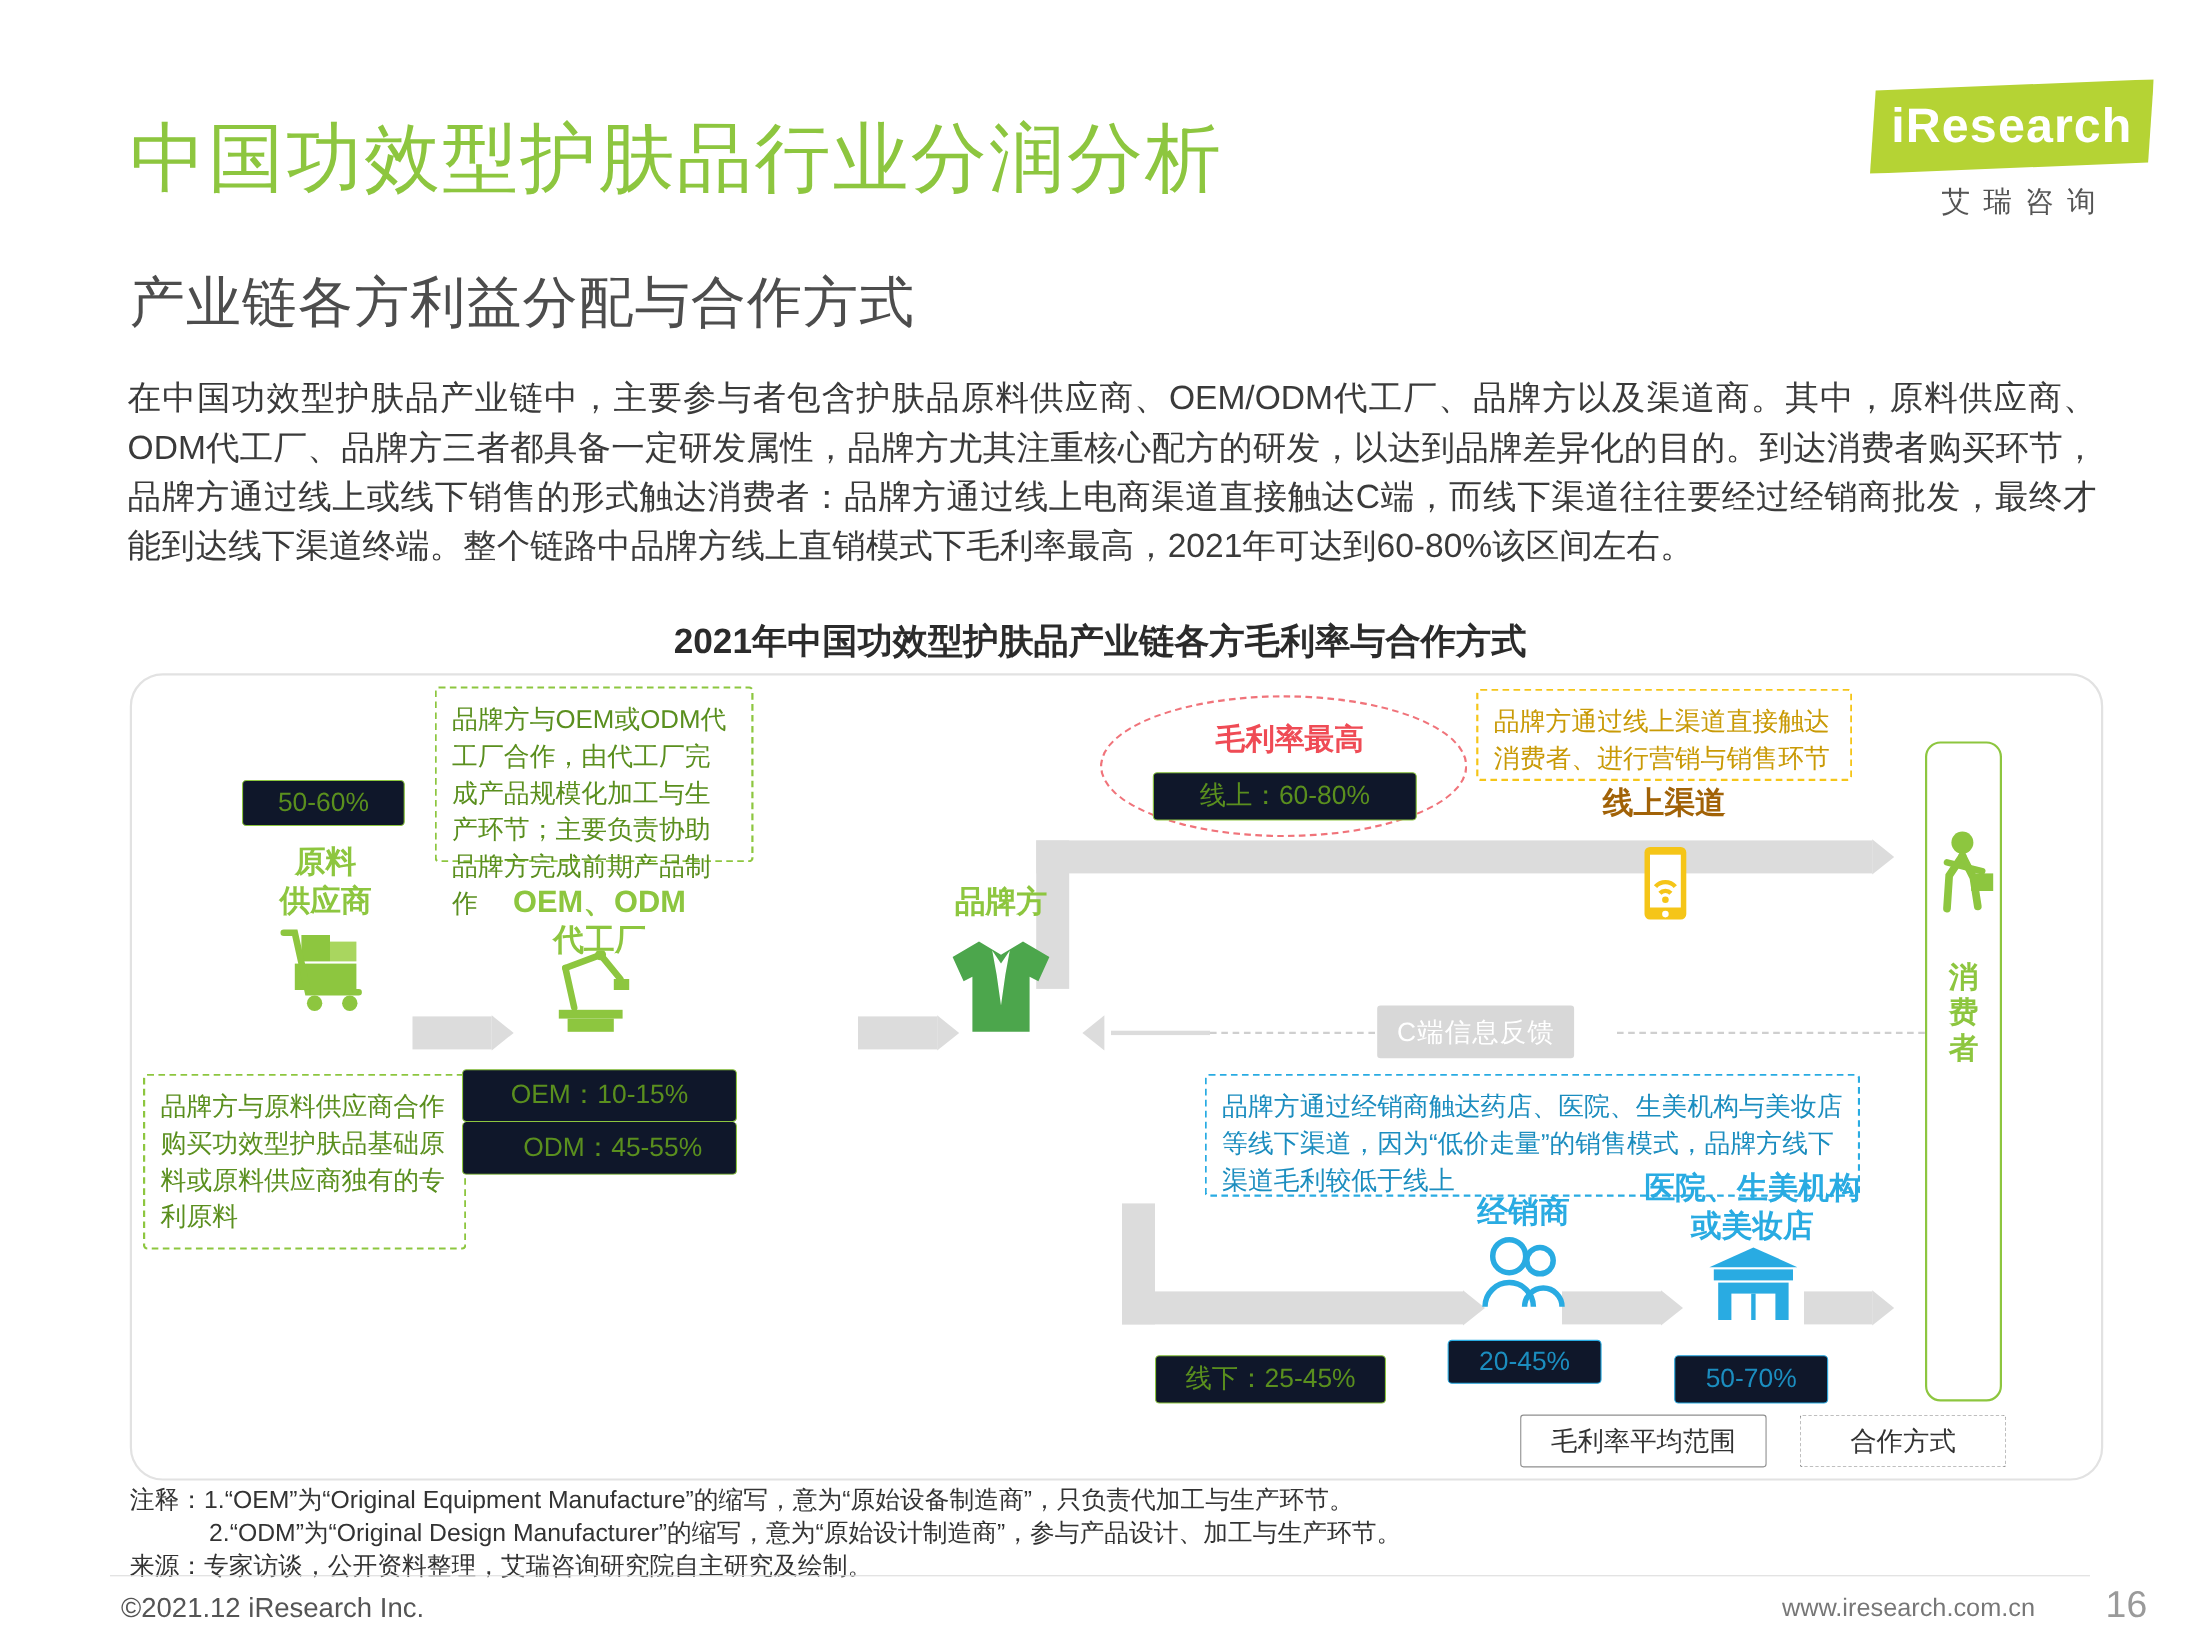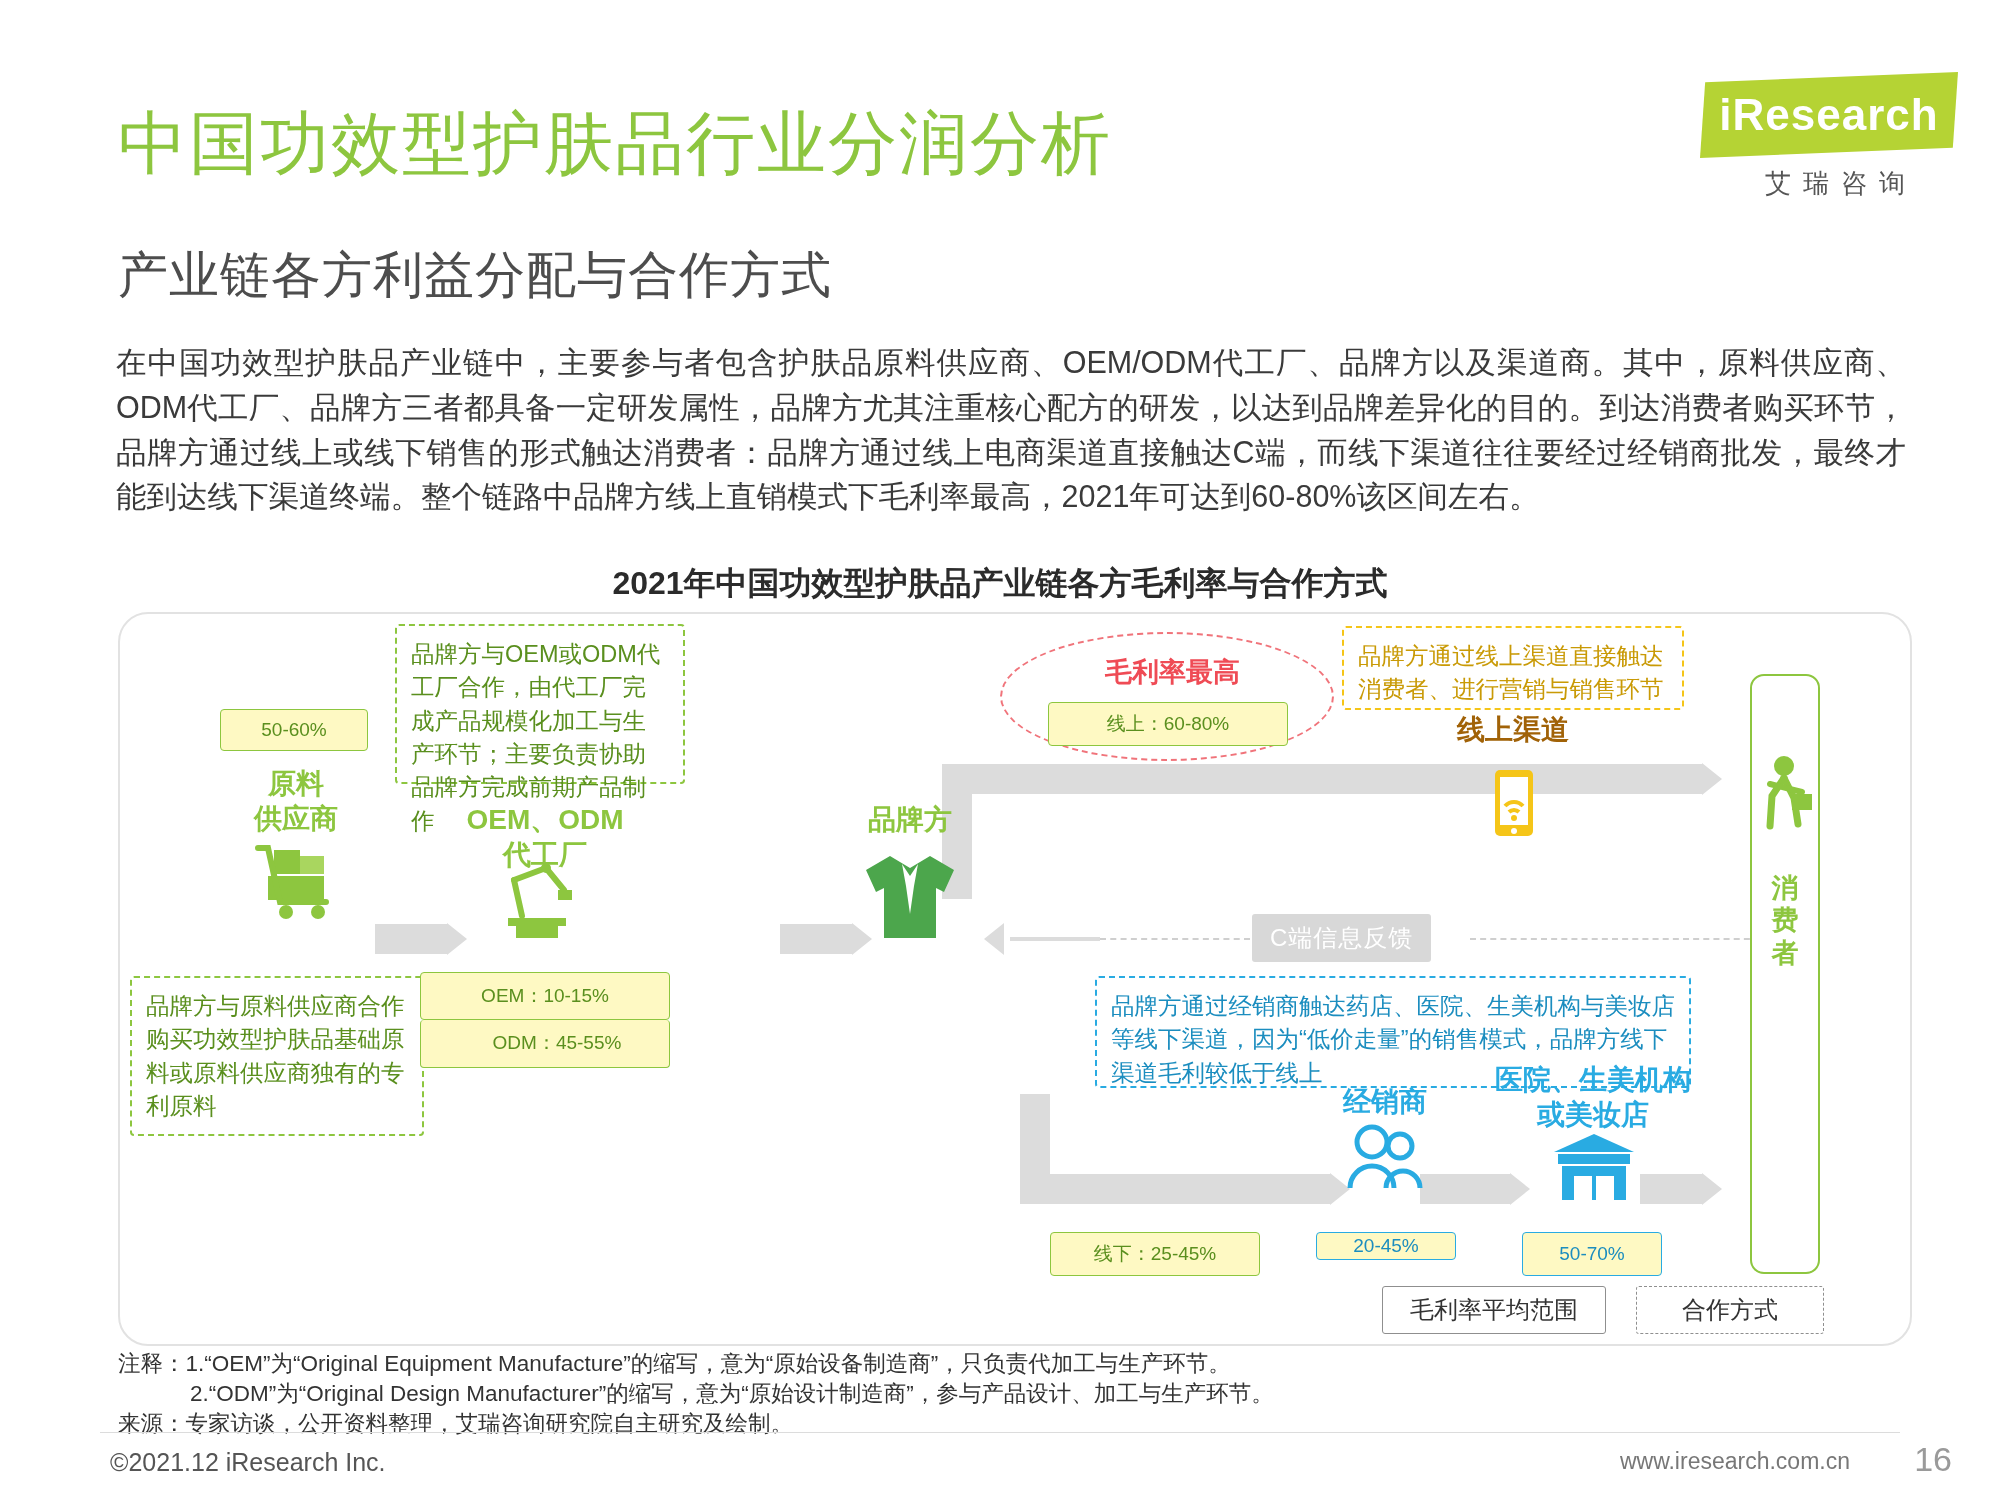--- a/index.html
+++ b/index.html
@@ -64,22 +64,22 @@
   
   .node-label {
     position: absolute; text-align: center; font-weight: 700; color: #8dc63f;
     font-size: 28px; line-height: 1.25;
   }
   .node-label.blue { color: #29abe2; }
 
   
   .vbox {
     position: absolute; border: 1.5px solid #8dc63f; border-radius: 4px;
-    color: #5a8f1e; font-size: 19px; display: flex; align-items: center;
-    justify-content: center; background: #fef9c3; text-align: center;
+    color: #5a8f1e; font-size: 24px; display: flex; align-items: center;
+    justify-content: center; background: #0f172a; text-align: center;
     line-height: 1.3; padding: 4px 8px; box-sizing: border-box;
   }
   .vbox.blue { border-color: #29abe2; color: #1b8dbf; }
 
   
   .note {
     position: absolute; border: 2px dashed #8dc63f; border-radius: 4px;
     color: #5a8f1e; font-size: 23.5px; line-height: 1.42; padding: 12px 14px;
     box-sizing: border-box; background: #fff;
   }
@@ -244,21 +244,21 @@
 
     <div class="note blue" style="left:975px; top:362px; width:596px; height:112px;">品牌方通过经销商触达药店、医院、生美机构与美妆店等线下渠道，因为“低价走量”的销售模式，品牌方线下渠道毛利较低于线上</div>
 
     <div class="node-label blue" style="left:1175px; top:470px; width:180px;">经销商</div>
     <svg class="abs" style="left:1222px; top:508px;" width="86" height="76" viewBox="0 0 86 76">
       <circle cx="30" cy="20" r="15" stroke="#29abe2" stroke-width="5" fill="none"></circle>
       <path d="M8 66 a22 22 0 0 1 44 0" stroke="#29abe2" stroke-width="5" fill="none"></path>
       <circle cx="58" cy="24" r="12" stroke="#29abe2" stroke-width="5" fill="none"></circle>
       <path d="M44 66 a17 17 0 0 1 34 0" stroke="#29abe2" stroke-width="5" fill="none"></path>
     </svg>
-    <div class="vbox blue" style="left:1196px; top:618px; width:140px; height:28px;text-align:right;">20-45%</div>
+    <div class="vbox blue" style="left:1196px; top:604px; width:140px; height:40px;text-align:right;">20-45%</div>
 
     <div class="node-label blue" style="left:1338px; top:448px; width:270px; white-space:pre-line;">医院、生美机构
 或美妆店</div>
     <svg class="abs" style="left:1428px; top:518px;" width="92" height="72" viewBox="0 0 92 72">
       <path d="M6 20 L46 2 L86 20 Z" fill="#29abe2"></path>
       <rect x="10" y="22" width="72" height="10" fill="#29abe2"></rect>
       <rect x="14" y="34" width="64" height="34" fill="#29abe2"></rect>
       <rect x="26" y="44" width="40" height="24" fill="#ffffff"></rect>
       <rect x="44" y="44" width="4" height="24" fill="#29abe2"></rect>
     </svg>

